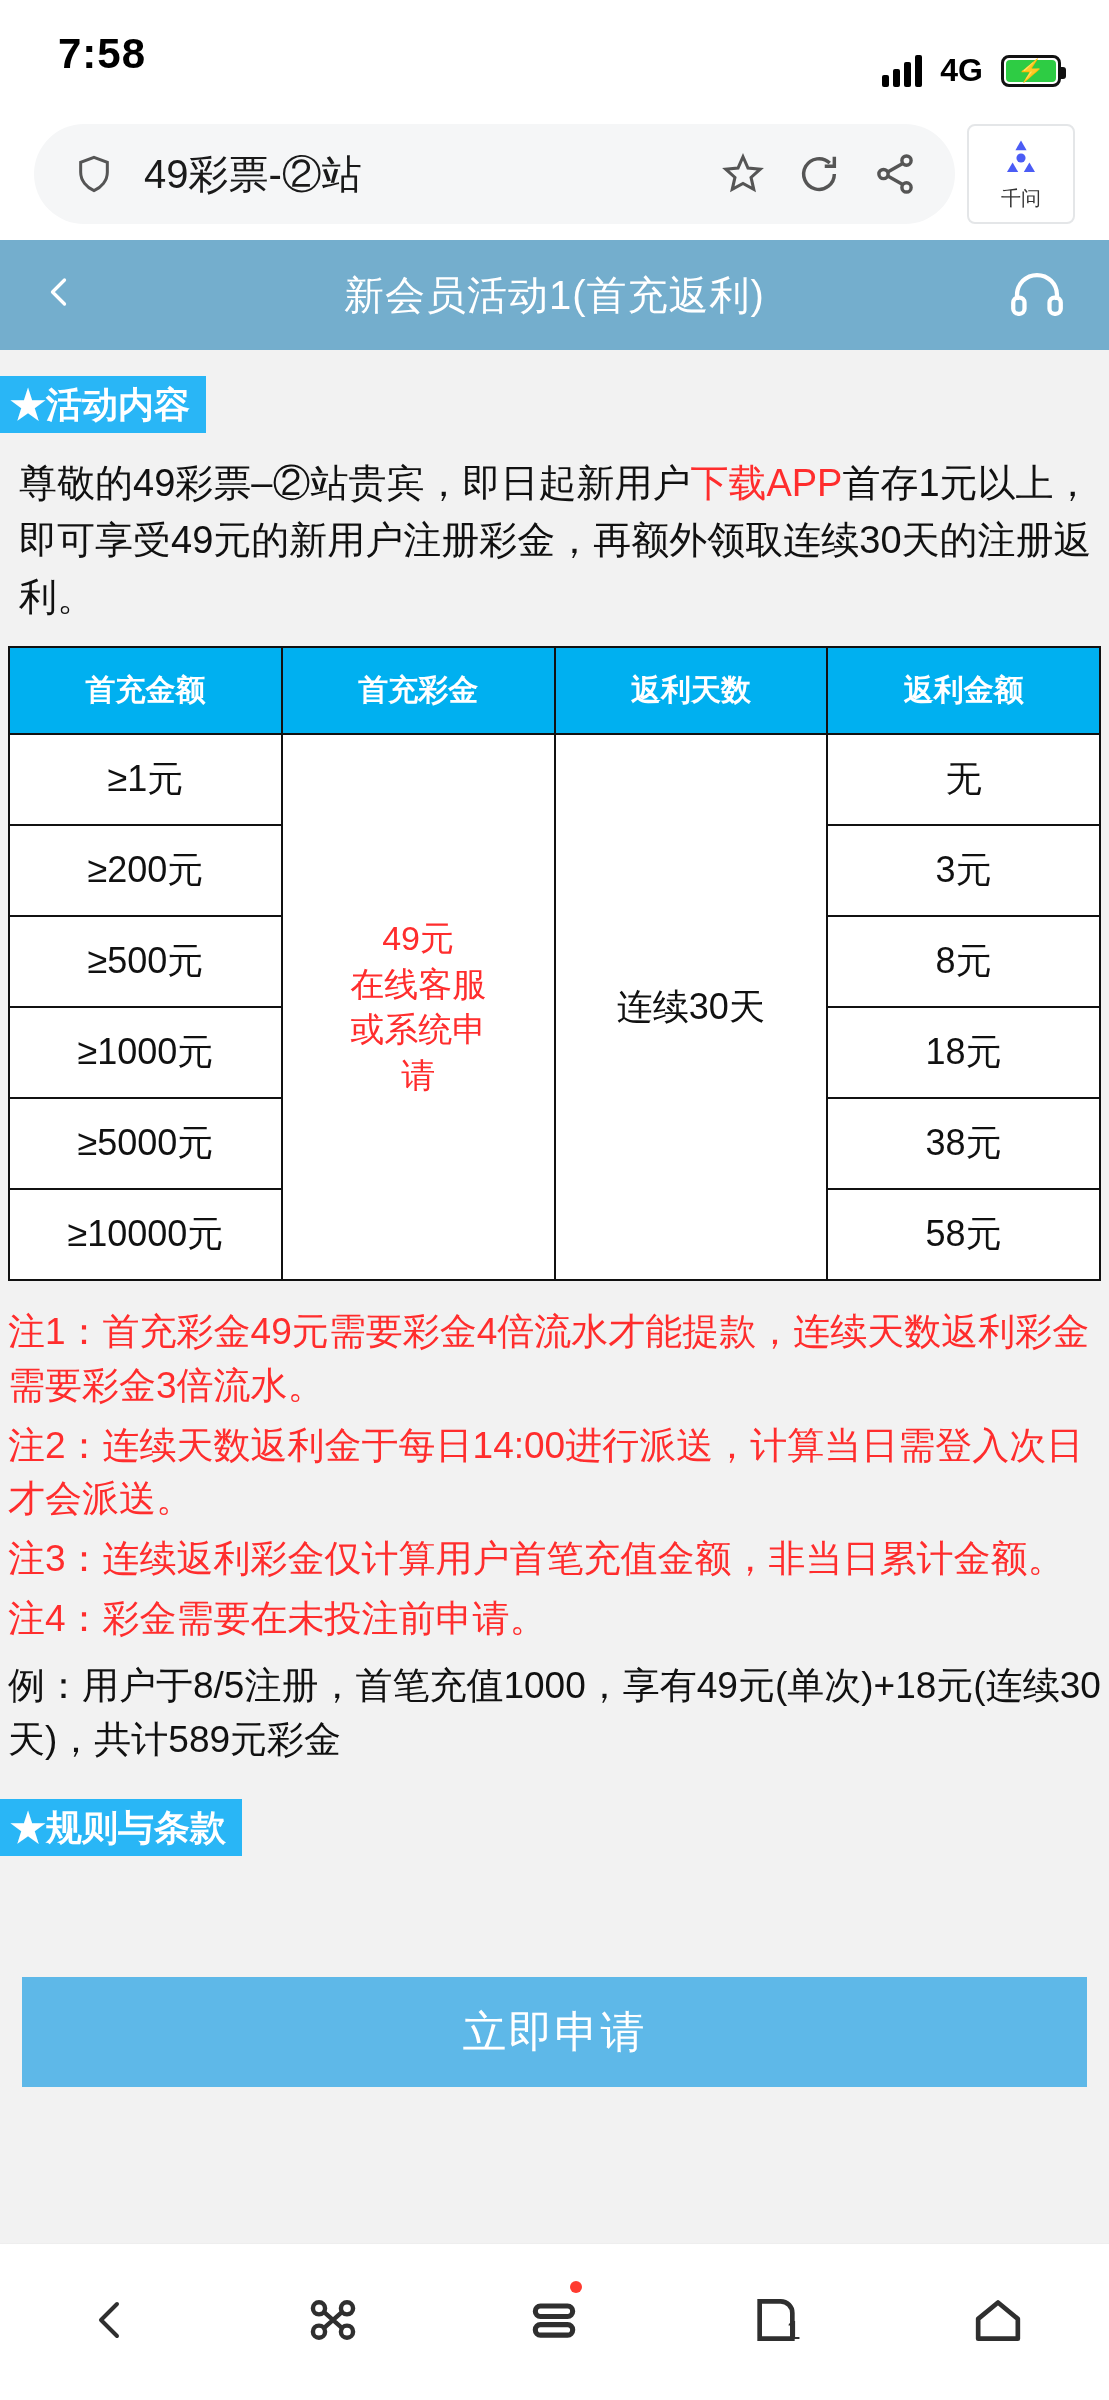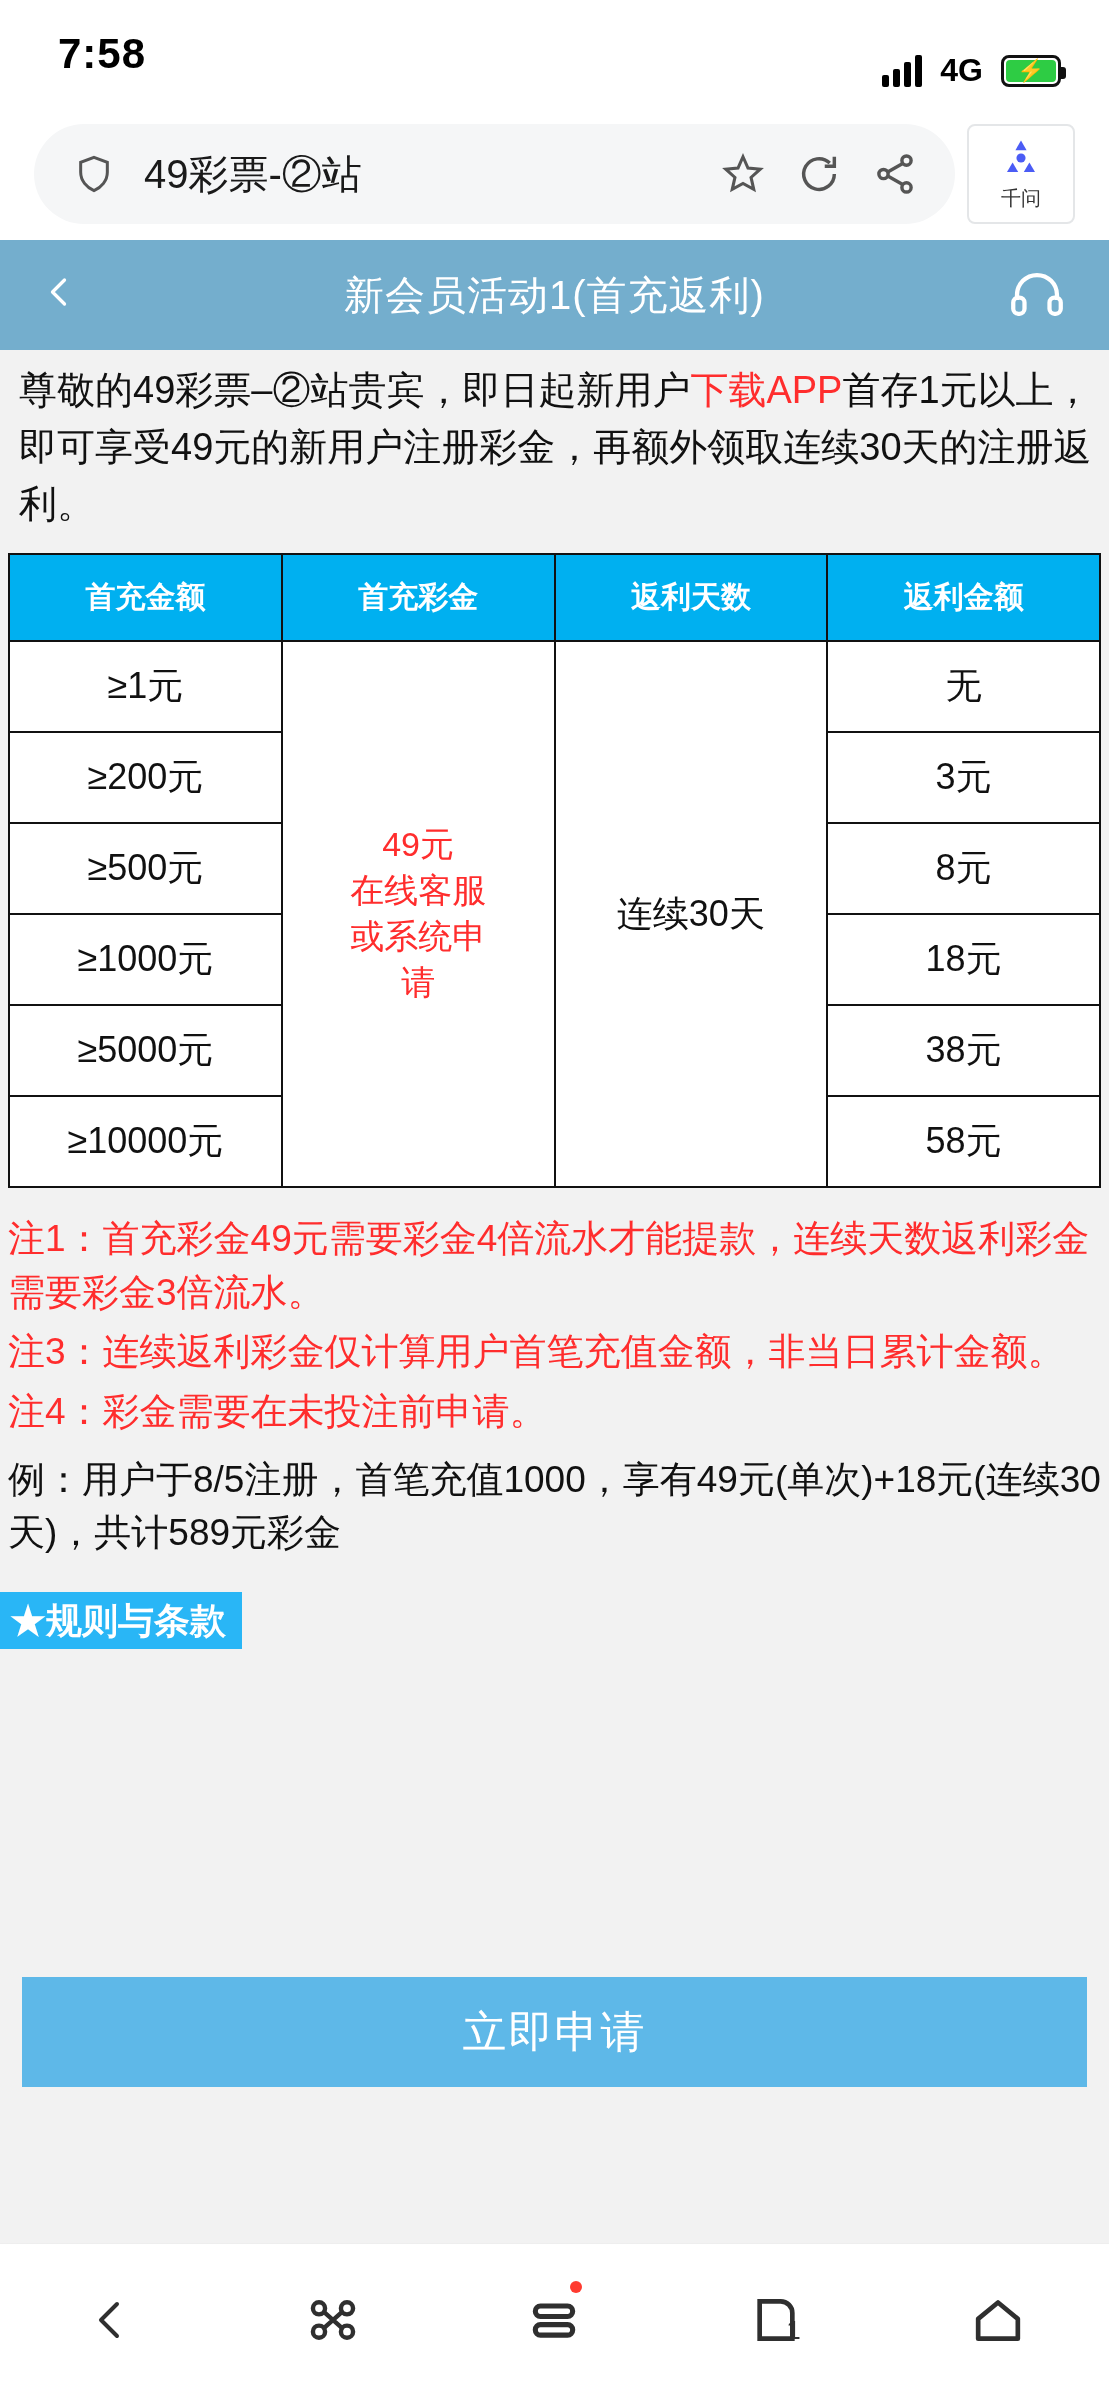--- a/index.html
+++ b/index.html
@@ -390,20 +390,21 @@
       <svg width="60" height="60" viewBox="0 0 24 24" fill="none" stroke="#ffffff" stroke-width="1.7">
         <path d="M4 14v-2a8 8 0 0 1 16 0v2"></path>
         <rect x="2.5" y="13" width="4.5" height="6.5" rx="2"></rect>
         <rect x="17" y="13" width="4.5" height="6.5" rx="2"></rect>
       </svg>
     </div>
   </div>
 
   <div class="content">
 
+    <div class="section-tag">★活动内容</div>
 
     <div class="para">
       <span>尊敬的49彩票–②站贵宾，即日起新用户</span><span class="hl">下载APP</span><span>首存1元以上，即可享受49元的新用户注册彩金，再额外领取连续30天的注册返利。</span>
     </div>
 
     <table class="prize">
       <thead>
         <tr>
           <th>首充金额</th>
           <th>首充彩金</th>
@@ -441,20 +442,21 @@
         </tr>
         <tr>
           <td>≥10000元</td>
           <td>58元</td>
         </tr>
       </tbody>
     </table>
 
     <div class="notes">
       <div class="note">注1：首充彩金49元需要彩金4倍流水才能提款，连续天数返利彩金需要彩金3倍流水。</div>
+      <div class="note">注2：连续天数返利金于每日14:00进行派送，计算当日需登入次日才会派送。</div>
       <div class="note">注3：连续返利彩金仅计算用户首笔充值金额，非当日累计金额。</div>
       <div class="note">注4：彩金需要在未投注前申请。</div>
     </div>
 
     <div class="example">例：用户于8/5注册，首笔充值1000，享有49元(单次)+18元(连续30天)，共计589元彩金</div>
 
     <div class="section-tag">★规则与条款</div>
 
     <div class="apply-bar">
       <button class="apply-btn">立即申请</button>

